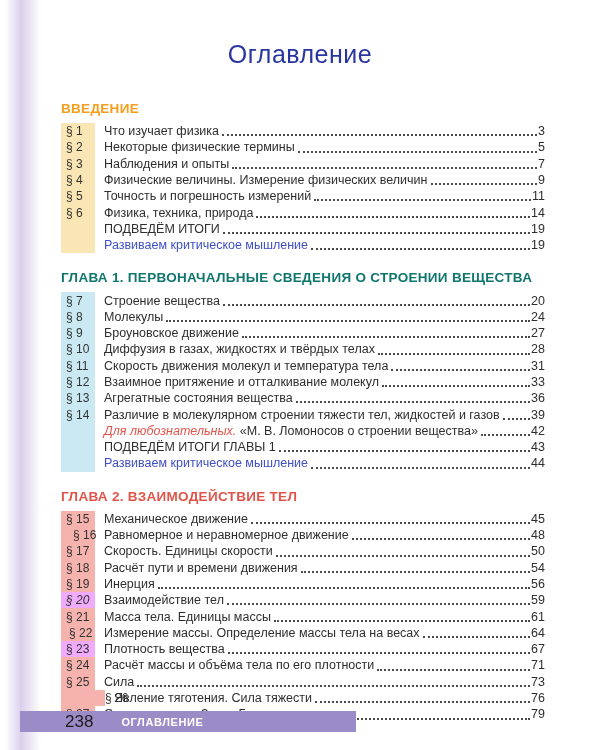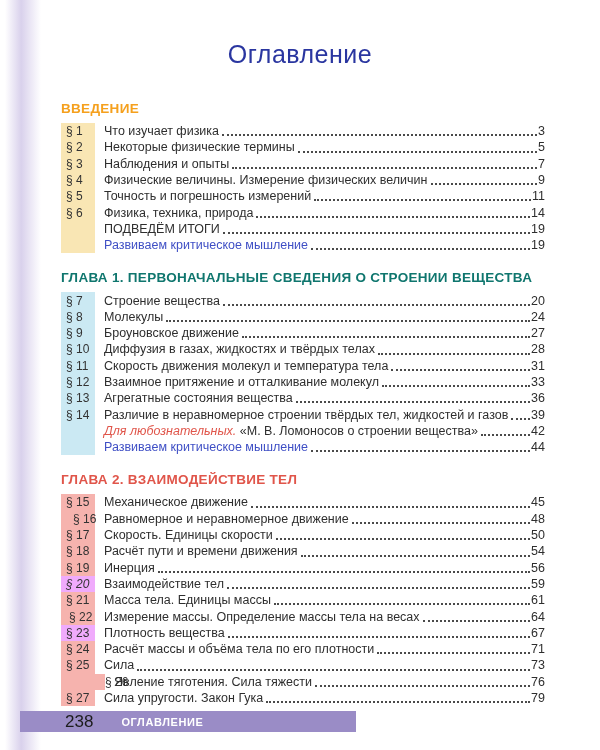--- a/index.html
+++ b/index.html
@@ -193,29 +193,35 @@
           <span class="pg">33</span>
         </div>
         <div class="row">
           <span class="badge" style="background: rgb(203, 233, 243);">§ 13</span>
           <span class="etitle">Агрегатные состояния вещества</span>
           <span class="leader"></span>
           <span class="pg">36</span>
         </div>
         <div class="row">
           <span class="badge" style="background: rgb(203, 233, 243);">§ 14</span>
-          <span class="etitle">Различие в неравномерное строении твёрдых тел, жидкостей и газов</span>
+          <span class="etitle">Различие в молекулярном строении тяжести тел, жидкостей и газов</span>
           <span class="leader"></span>
           <span class="pg">39</span>
         </div>
         <div class="row">
           <span class="badge" style="background: rgb(203, 233, 243);"></span>
           <span class="etitle"><em class="prefix">Для любознательных. </em>«М. В. Ломоносов о строении вещества»</span>
           <span class="leader"></span>
           <span class="pg">42</span>
+        </div>
+        <div class="row">
+          <span class="badge" style="background: rgb(203, 233, 243);"></span>
+          <span class="etitle">ПОДВЕДЁМ ИТОГИ ГЛАВЫ 1</span>
+          <span class="leader"></span>
+          <span class="pg">43</span>
         </div>
         <div class="row">
           <span class="badge" style="background: rgb(203, 233, 243);"></span>
           <span class="etitle accent">Развиваем критическое мышление</span>
           <span class="leader"></span>
           <span class="pg">44</span>
         </div>
       </div>
       <div class="sec-heading" style="color: rgb(224, 85, 74);">ГЛАВА 2. ВЗАИМОДЕЙСТВИЕ ТЕЛ</div>
       <div class="rows">

